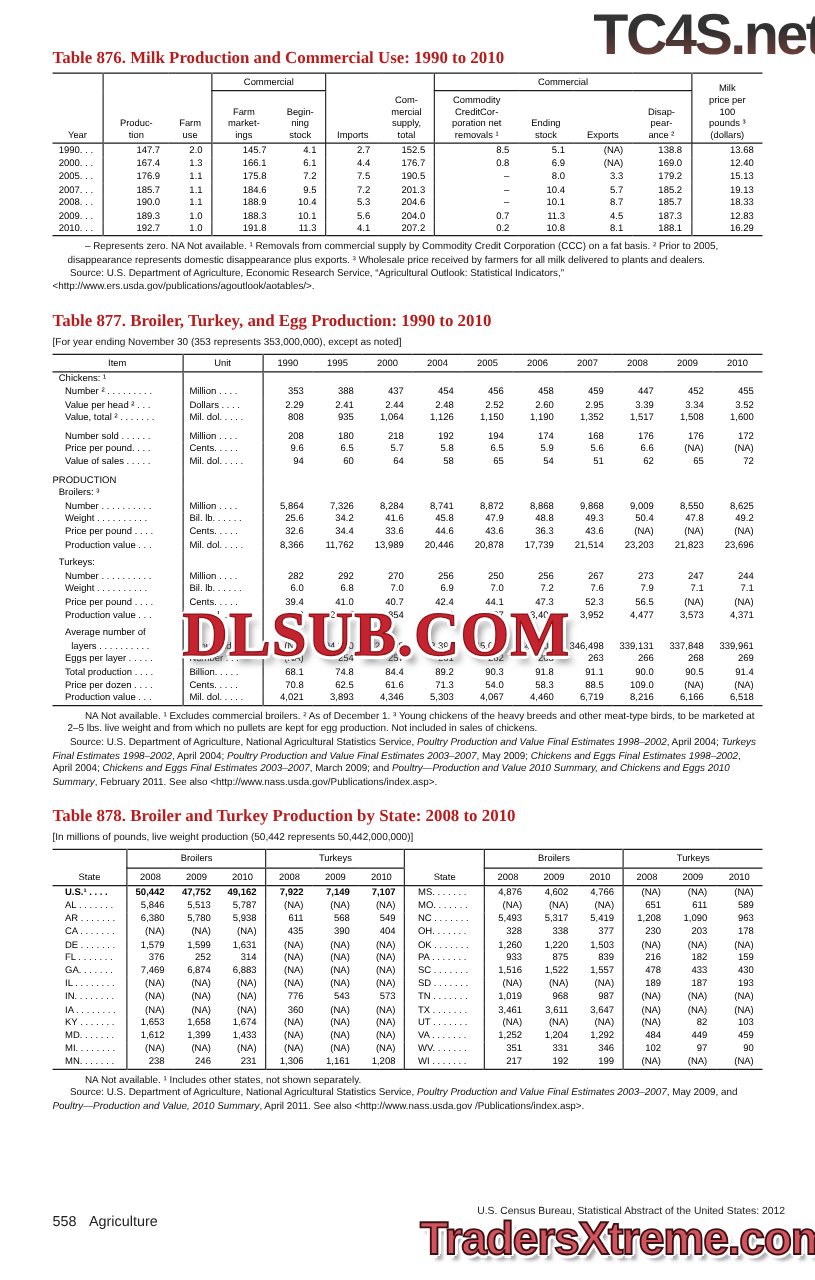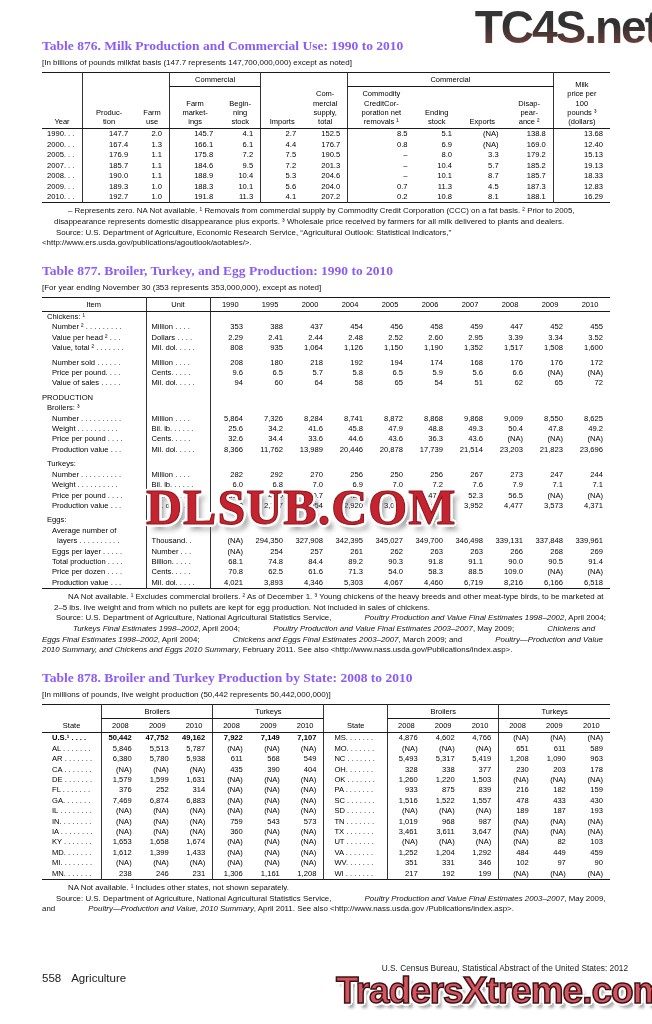--- a/index.html
+++ b/index.html
@@ -1,20 +1,20 @@
 <!DOCTYPE html>
 <html><head>
 <meta charset="utf-8">
 <style>
   html,body{margin:0;padding:0;background:#e8e8e8;}
   .page{position:relative;width:652px;height:1024px;margin:0 auto;background:#ffffff;overflow:hidden;
         font-family:"Liberation Sans",sans-serif;color:#111;}
   .content{padding:38px 42px 0 42px;}
 
-  .tbl-title{font-family:"Liberation Serif",serif;font-weight:bold;font-size:13.5px;line-height:15px;margin:0 0 5px 0;color:#8b5cf6;}
+  .tbl-title{font-family:"Liberation Serif",serif;font-weight:bold;font-size:13.5px;line-height:15px;margin:0 0 5px 0;color:#b91c1c;}
   .tbl-note{font-size:8px;line-height:10px;margin:0 0 4px 0;color:#111;}
 
   table{border-collapse:collapse;table-layout:fixed;width:100%;}
   .tbl{border-top:1.5px solid #1a1a1a;border-bottom:1.5px solid #1a1a1a;}
   .tbl th{font-weight:normal;font-size:7.5px;line-height:9.3px;text-align:center;vertical-align:bottom;
           padding:2px 2px;white-space:pre-line;color:#000;}
   .tbl td{font-size:7.6px;line-height:10.4px;text-align:right;padding:0 7px 0 0;white-space:nowrap;color:#000;}
   .tbl td.lbl{text-align:left;padding:0 0 0 5px;}
   .vl{border-left:1px solid #333;}
   .hb{border-bottom:1px solid #1a1a1a;}
@@ -22,21 +22,21 @@
   .vmid{vertical-align:middle;margin-top:39px;}
   .sp td{height:4px;line-height:4px;font-size:1px;padding:0;}
   .sec{font-size:7.6px;}
   .i1{padding-left:10px !important;}
   .i2{padding-left:15px !important;}
   .center-lbl{text-align:right;padding:0 !important;}
   .boldcell{font-weight:bold;}
 
   .fn{font-size:7.9px;line-height:10.6px;margin:3px 0 0 12px;text-indent:14px;color:#111;}
   .src{font-size:7.9px;line-height:10.6px;margin:0;text-indent:14px;color:#111;}
-  .src i{font-style:italic;margin-left:31px;}
+  .src i{font-style:italic;}
 
   .sect-gap{height:14px;}
 
   .footer{position:absolute;left:42px;top:972px;font-size:11.5px;color:#222;}
   .footer .num{margin-right:10px;}
   .footer-right{position:absolute;right:24px;top:963px;font-size:8.3px;color:#222;z-index:1;}
 
   .wm-top{position:absolute;top:0px;right:-6px;z-index:6;
     font-family:"Liberation Sans",sans-serif;font-weight:bold;font-size:46px;letter-spacing:-2px;
     background:linear-gradient(180deg,#3c3c3c 0%,#303030 45%,#5a3a36 72%,#8c4f46 100%);
@@ -57,21 +57,20 @@
 </head>
 <body>
 
 <div class="page">
 
   <div class="wm-top">TC4S.net</div>
 
   <div class="content">
 
     <h2 class="tbl-title">Table 876. Milk Production and Commercial Use: 1990 to 2010</h2>
-    <p class="tbl-note">[In billions of pounds milkfat basis (147.7 represents 147,700,000,000) except as noted]</p>
 
     <table class="tbl t876">
       <colgroup>
         <col style="width:40px">
           <col style="width:52px">
           <col style="width:34px">
           <col style="width:50px">
         <col style="width:40px">
           <col style="width:42px">
           <col style="width:44px">
@@ -492,25 +491,20 @@
             <td>4,477</td>
             <td>3,573</td>
             <td>4,371</td>
           </tr>
           <tr class="sp">
             <td></td>
             <td class="vl"></td>
             <td class="vl" colspan="10"></td>
           </tr>
           <tr>
-            <td class="lbl sec">Eggs:</td>
-            <td class="vl"></td>
-            <td class="vl" colspan="10"></td>
-          </tr>
-          <tr>
             <td class="lbl sec i1">Average number of</td>
             <td class="vl"></td>
             <td class="vl" colspan="10"></td>
           </tr>
           <tr>
             <td class="lbl i2">layers . . . . . . . . . .</td>
             <td class="lbl vl">Thousand. .</td>
             <td class="vl">(NA)</td>
             <td>294,350</td>
             <td>327,908</td>
@@ -757,21 +751,21 @@
             <td>(NA)</td>
             <td class="vl">189</td>
             <td>187</td>
             <td>193</td>
           </tr>
           <tr>
             <td class="lbl i1">IN. . . . . . . .</td>
             <td class="vl">(NA)</td>
             <td>(NA)</td>
             <td>(NA)</td>
-            <td class="vl">759</td>
+            <td class="vl">776</td>
             <td>543</td>
             <td>573</td>
             <td class="lbl i1 vl">TN . . . . . . .</td>
             <td class="vl">1,019</td>
             <td>968</td>
             <td>987</td>
             <td class="vl">(NA)</td>
             <td>(NA)</td>
             <td>(NA)</td>
           </tr>

